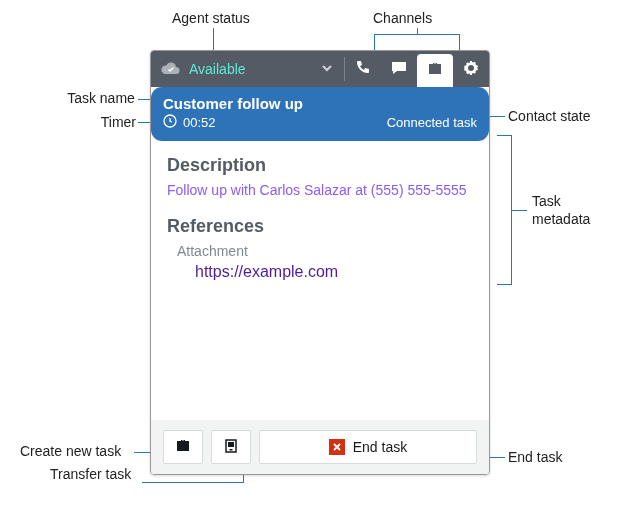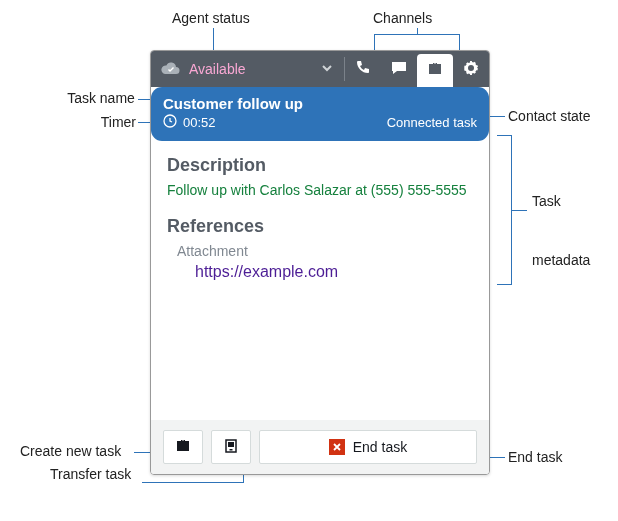--- a/index.html
+++ b/index.html
@@ -36,21 +36,21 @@
       align-items: center;
       padding: 0 10px;
       color: #d5dbdb;
       gap: 8px;
       cursor: pointer;
     }
     .status-icon svg { display: block; }
     .status-label {
       flex: 1;
       font-size: 14px;
-      color: #f9a8d4;
+      color: #5eead4;
     }
     .chevron {
       color: #cfd3d6;
     }
     .vdiv {
       width: 1px;
       background: #7b828a;
       margin: 6px 0;
     }
     .channel-btn, .gear-btn {
@@ -99,21 +99,21 @@
       padding: 14px 16px;
       overflow: auto;
     }
     .section-h {
       font-weight: 700;
       color: #545b64;
       margin-bottom: 6px;
       font-size: 18px;
     }
     .section-text {
-      color: #15803d;
+      color: #8b5cf6;
       font-size: 14px;
       margin-bottom: 18px;
     }
     .ref-label {
       color: #808891;
       font-size: 14px;
       margin: 4px 0 4px 10px;
     }
     .ref-link {
       color: #4c1d95;
@@ -189,21 +189,21 @@
   </style>
 </head>
 <body>
 
 <div class="ann" style="left:172px; top:10px;">Agent status</div>
 <div class="ann" style="left:373px; top:10px;">Channels</div>
 <div class="ann" style="left:66px; top:90px; text-align:center; width:70px;">Task name</div>
 <div class="ann" style="left:92px; top:114px; text-align:right; width:44px;">Timer</div>
 <div class="ann" style="left:508px; top:108px;">Contact state</div>
 <div class="ann" style="left:532px; top:193px;">Task</div>
-<div class="ann" style="left:532px; top:211px;margin-top:41px;">metadata</div>
+<div class="ann" style="left:532px; top:211px;">metadata</div>
 <div class="ann" style="left:20px; top:443px;">Create new task</div>
 <div class="ann" style="left:50px; top:466px;">Transfer task</div>
 <div class="ann" style="left:508px; top:449px;">End task</div>
 
 <div class="line" style="left:213px; top:28px; width:1px; height:30px;"></div>
 <div class="bracket-h" style="left:374px; top:34px; width:86px; height:20px;"></div>
 <div class="line" style="left:417px; top:28px; width:1px; height:6px;"></div>
 
 <div class="line" style="left:138px; top:99px; width:18px; height:1px;"></div>
 <div class="line" style="left:138px; top:122px; width:18px; height:1px;"></div>

